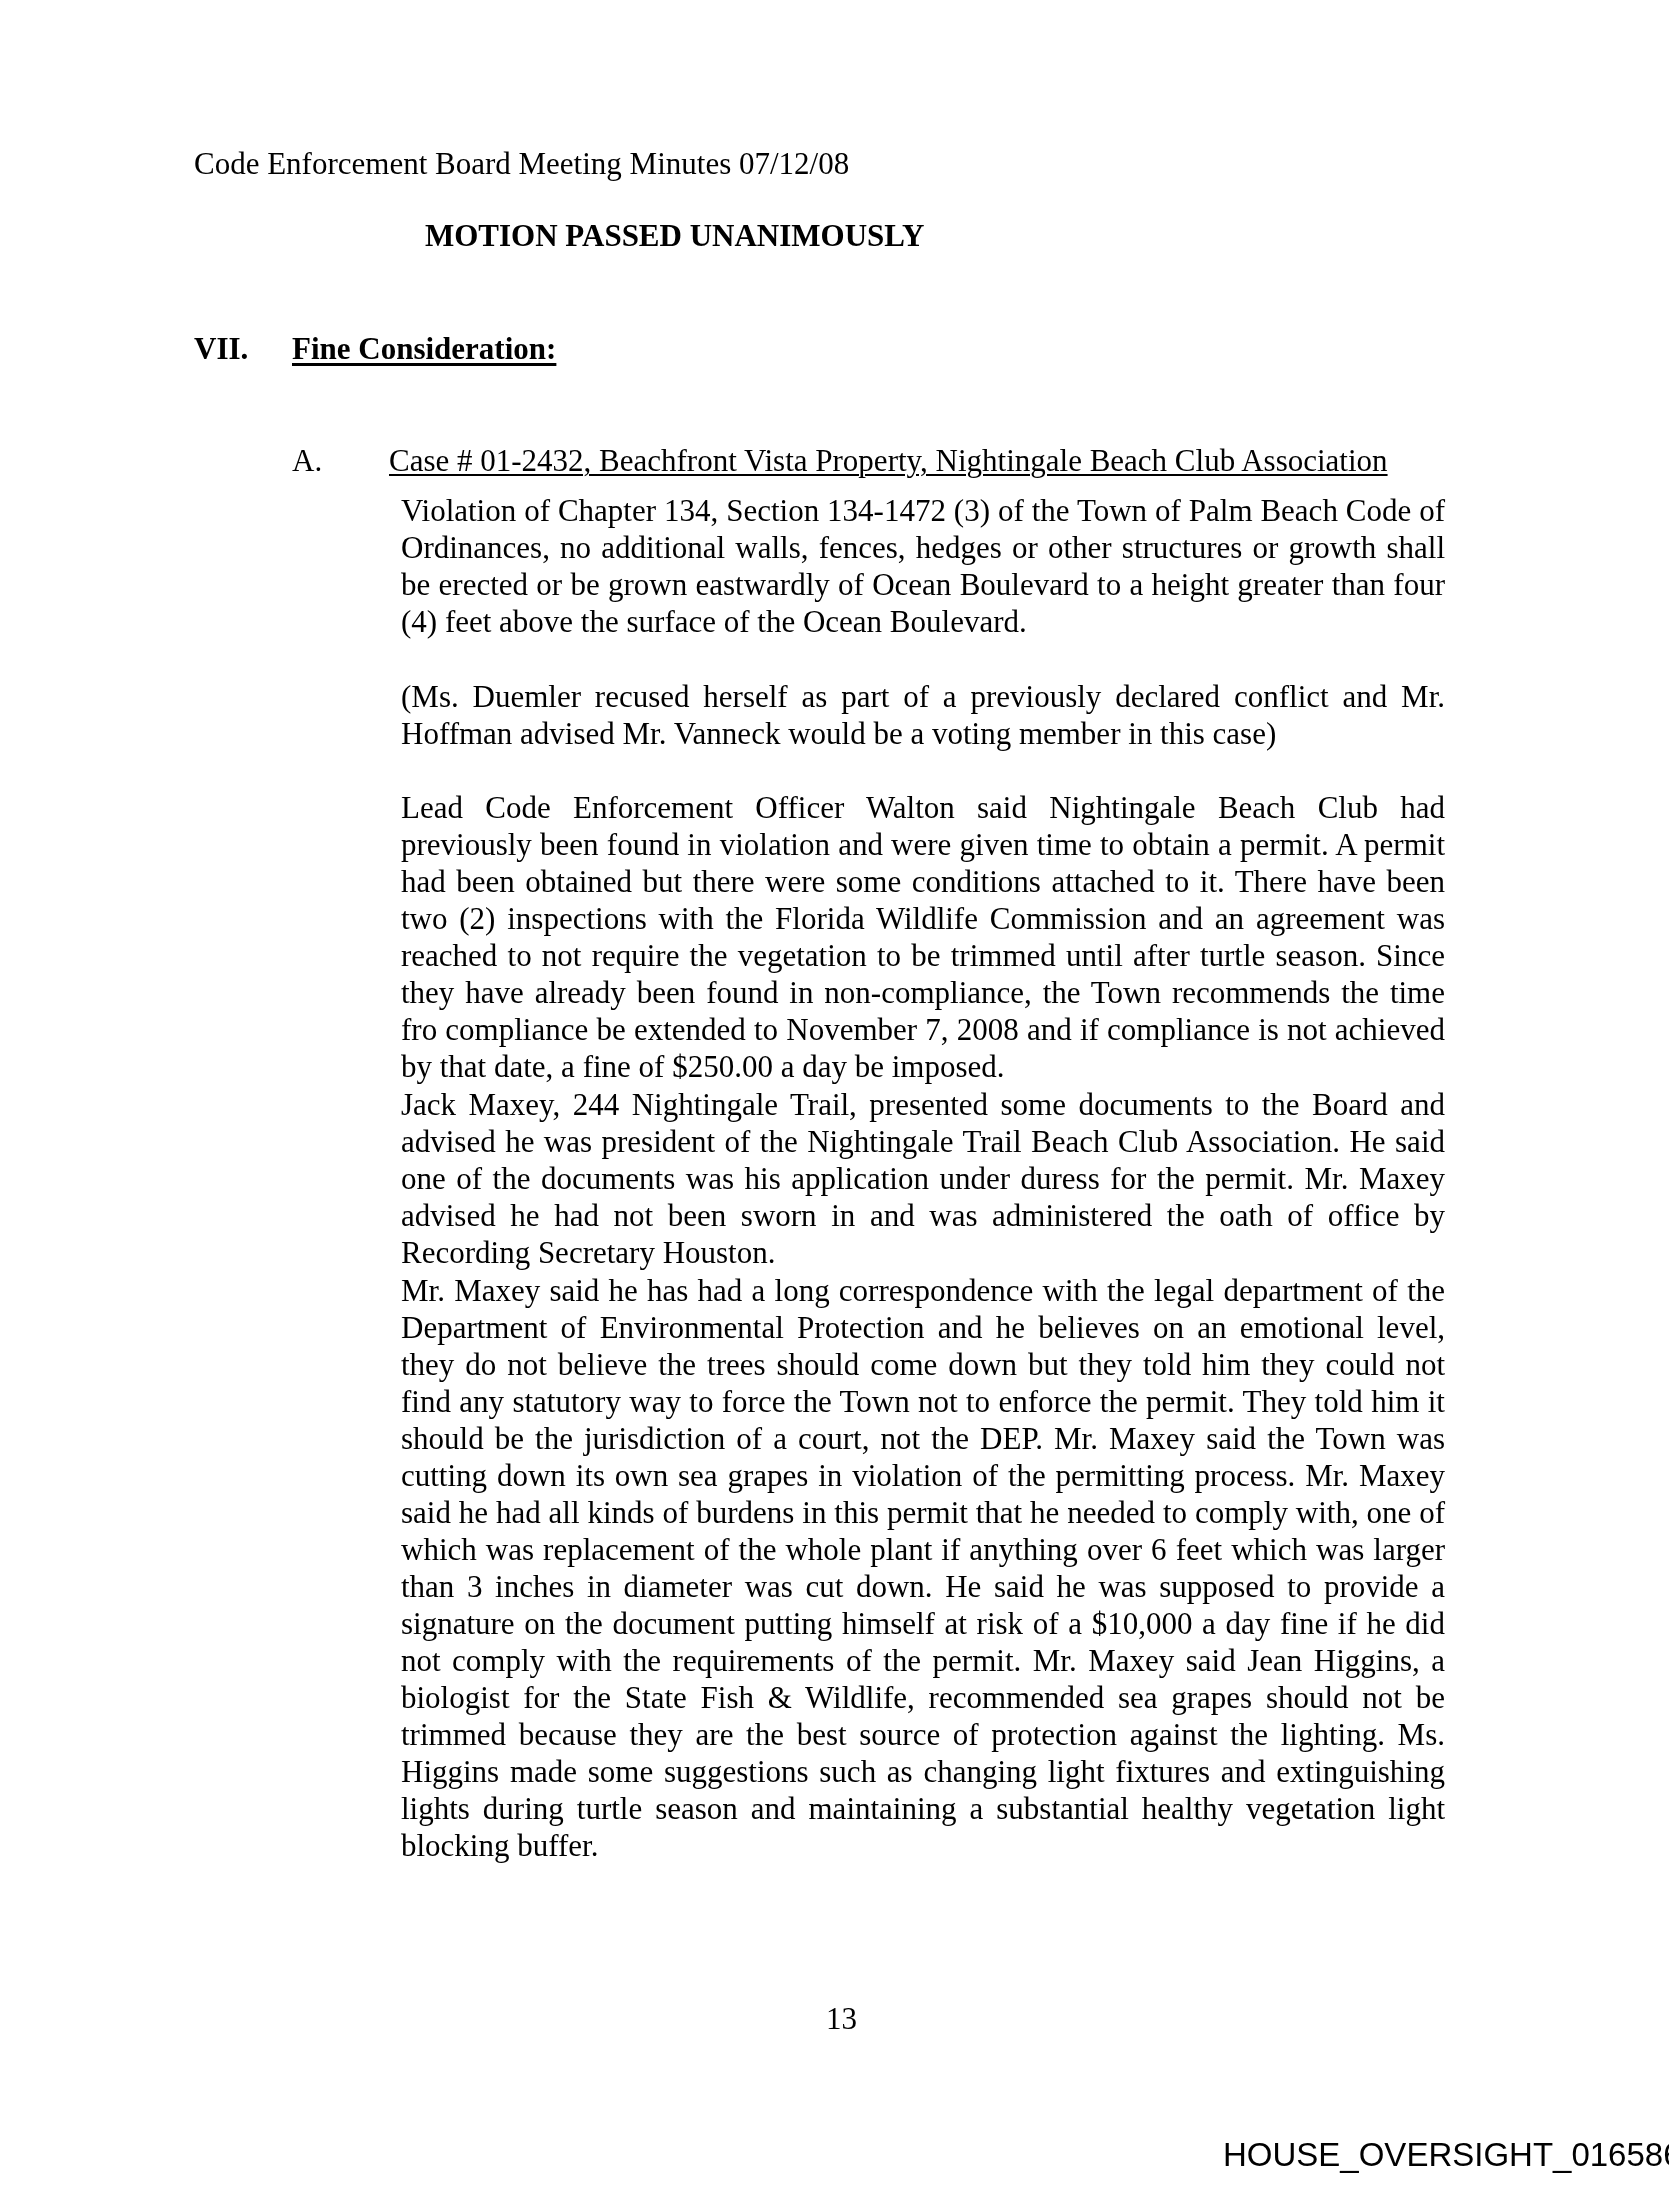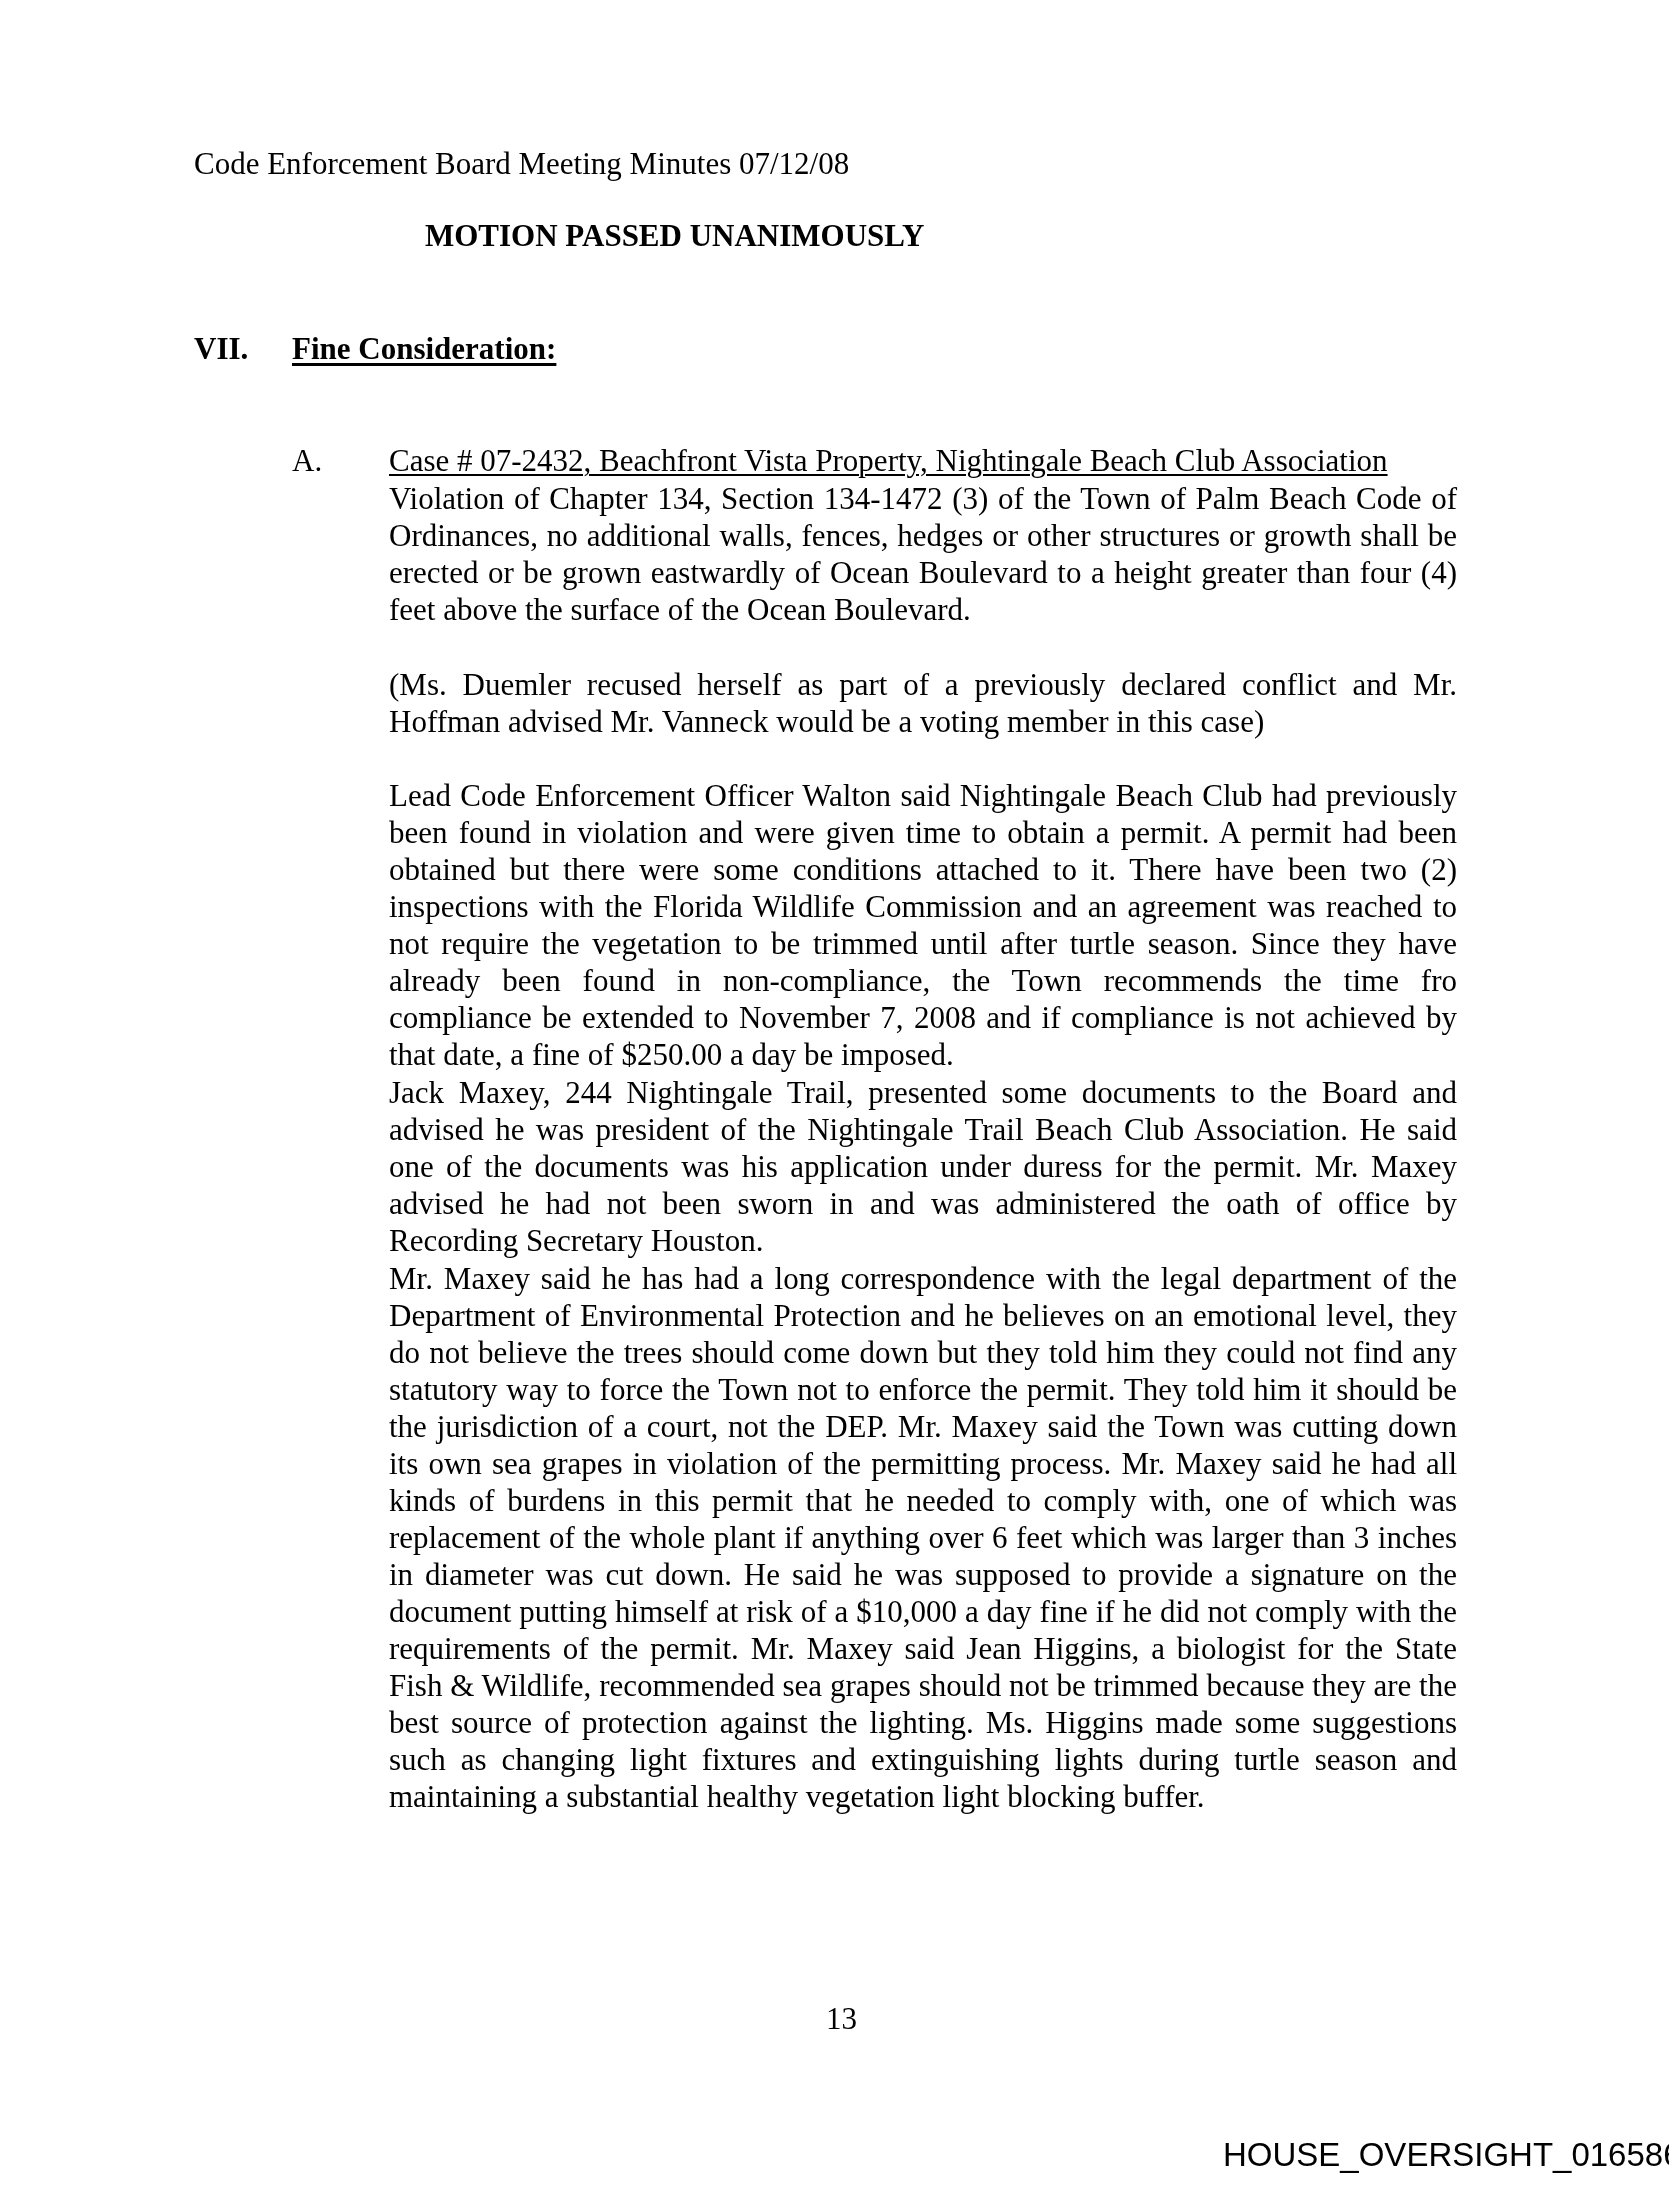--- a/index.html
+++ b/index.html
@@ -5,37 +5,37 @@
     html, body { margin:0; padding:0; background:#ffffff; }
     body { width:1669px; height:2205px; position:relative; overflow:hidden; color:#000; font-family:"Liberation Serif", "DejaVu Serif", serif; }
     .abs { position:absolute; }
     .hdr { left:194px; top:145px; font-size:31px; line-height:37px; white-space:nowrap; }
     .motion { left:389px; top:217px; font-size:31px; font-weight:bold; line-height:37px; white-space:nowrap;margin-left:36px; }
     .sec-num { left:194px; top:330px; font-size:31px; font-weight:bold; line-height:37px; }
     .sec-title { left:292px; top:330px; font-size:31px; font-weight:bold; line-height:37px; text-decoration:underline; text-decoration-thickness:2.6px; text-underline-offset:3.9px; }
     .item-letter { left:292px; top:442px; font-size:31px; line-height:37px; }
     .body-col { left:389px; width:1068px; font-size:31px; line-height:37px; }
     .case-title { top:442px; text-decoration:underline; text-decoration-thickness:2px; text-underline-offset:3.3px; white-space:nowrap; }
-    p.para { margin:0; text-align:justify; text-align-last:left; }
+    p.para { margin:12px; text-align:justify; text-align-last:left; }
     .italic { }
     .page-num { left:826px; top:2000px; font-size:31px; line-height:37px; }
     .bates { left:1223px; top:2135px; font-family:"Liberation Sans", "DejaVu Sans", sans-serif; font-size:33px; line-height:39px; letter-spacing:0px; white-space:nowrap; }
   </style>
 </head>
 <body>
 
 <div class="abs hdr">Code Enforcement Board Meeting Minutes 07/12/08</div>
 
 <div class="abs motion">MOTION PASSED UNANIMOUSLY</div>
 
 <div class="abs sec-num">VII.</div>
 <div class="abs sec-title">Fine Consideration:</div>
 
 <div class="abs item-letter">A.</div>
-<div class="abs body-col case-title">Case # 07-2432, Beachfront Vista Property, Nightingale Beach Club Association</div>
+<div class="abs body-col case-title">Case # 01-2432, Beachfront Vista Property, Nightingale Beach Club Association</div>
 
 <div class="abs body-col" style="top:480px;">
   <p class="para">Violation of Chapter 134, Section 134-1472 (3) of the Town of Palm Beach Code of Ordinances, no additional walls, fences, hedges or other structures or growth shall be erected or be grown eastwardly of Ocean Boulevard to a height greater than four (4) feet above the surface of the Ocean Boulevard.</p>
 </div>
 
 <div class="abs body-col" style="top:666px;">
   <p class="para italic">(Ms. Duemler recused herself as part of a previously declared conflict and Mr. Hoffman advised Mr. Vanneck would be a voting member in this case)</p>
 </div>
 
 <div class="abs body-col" style="top:777px;">

